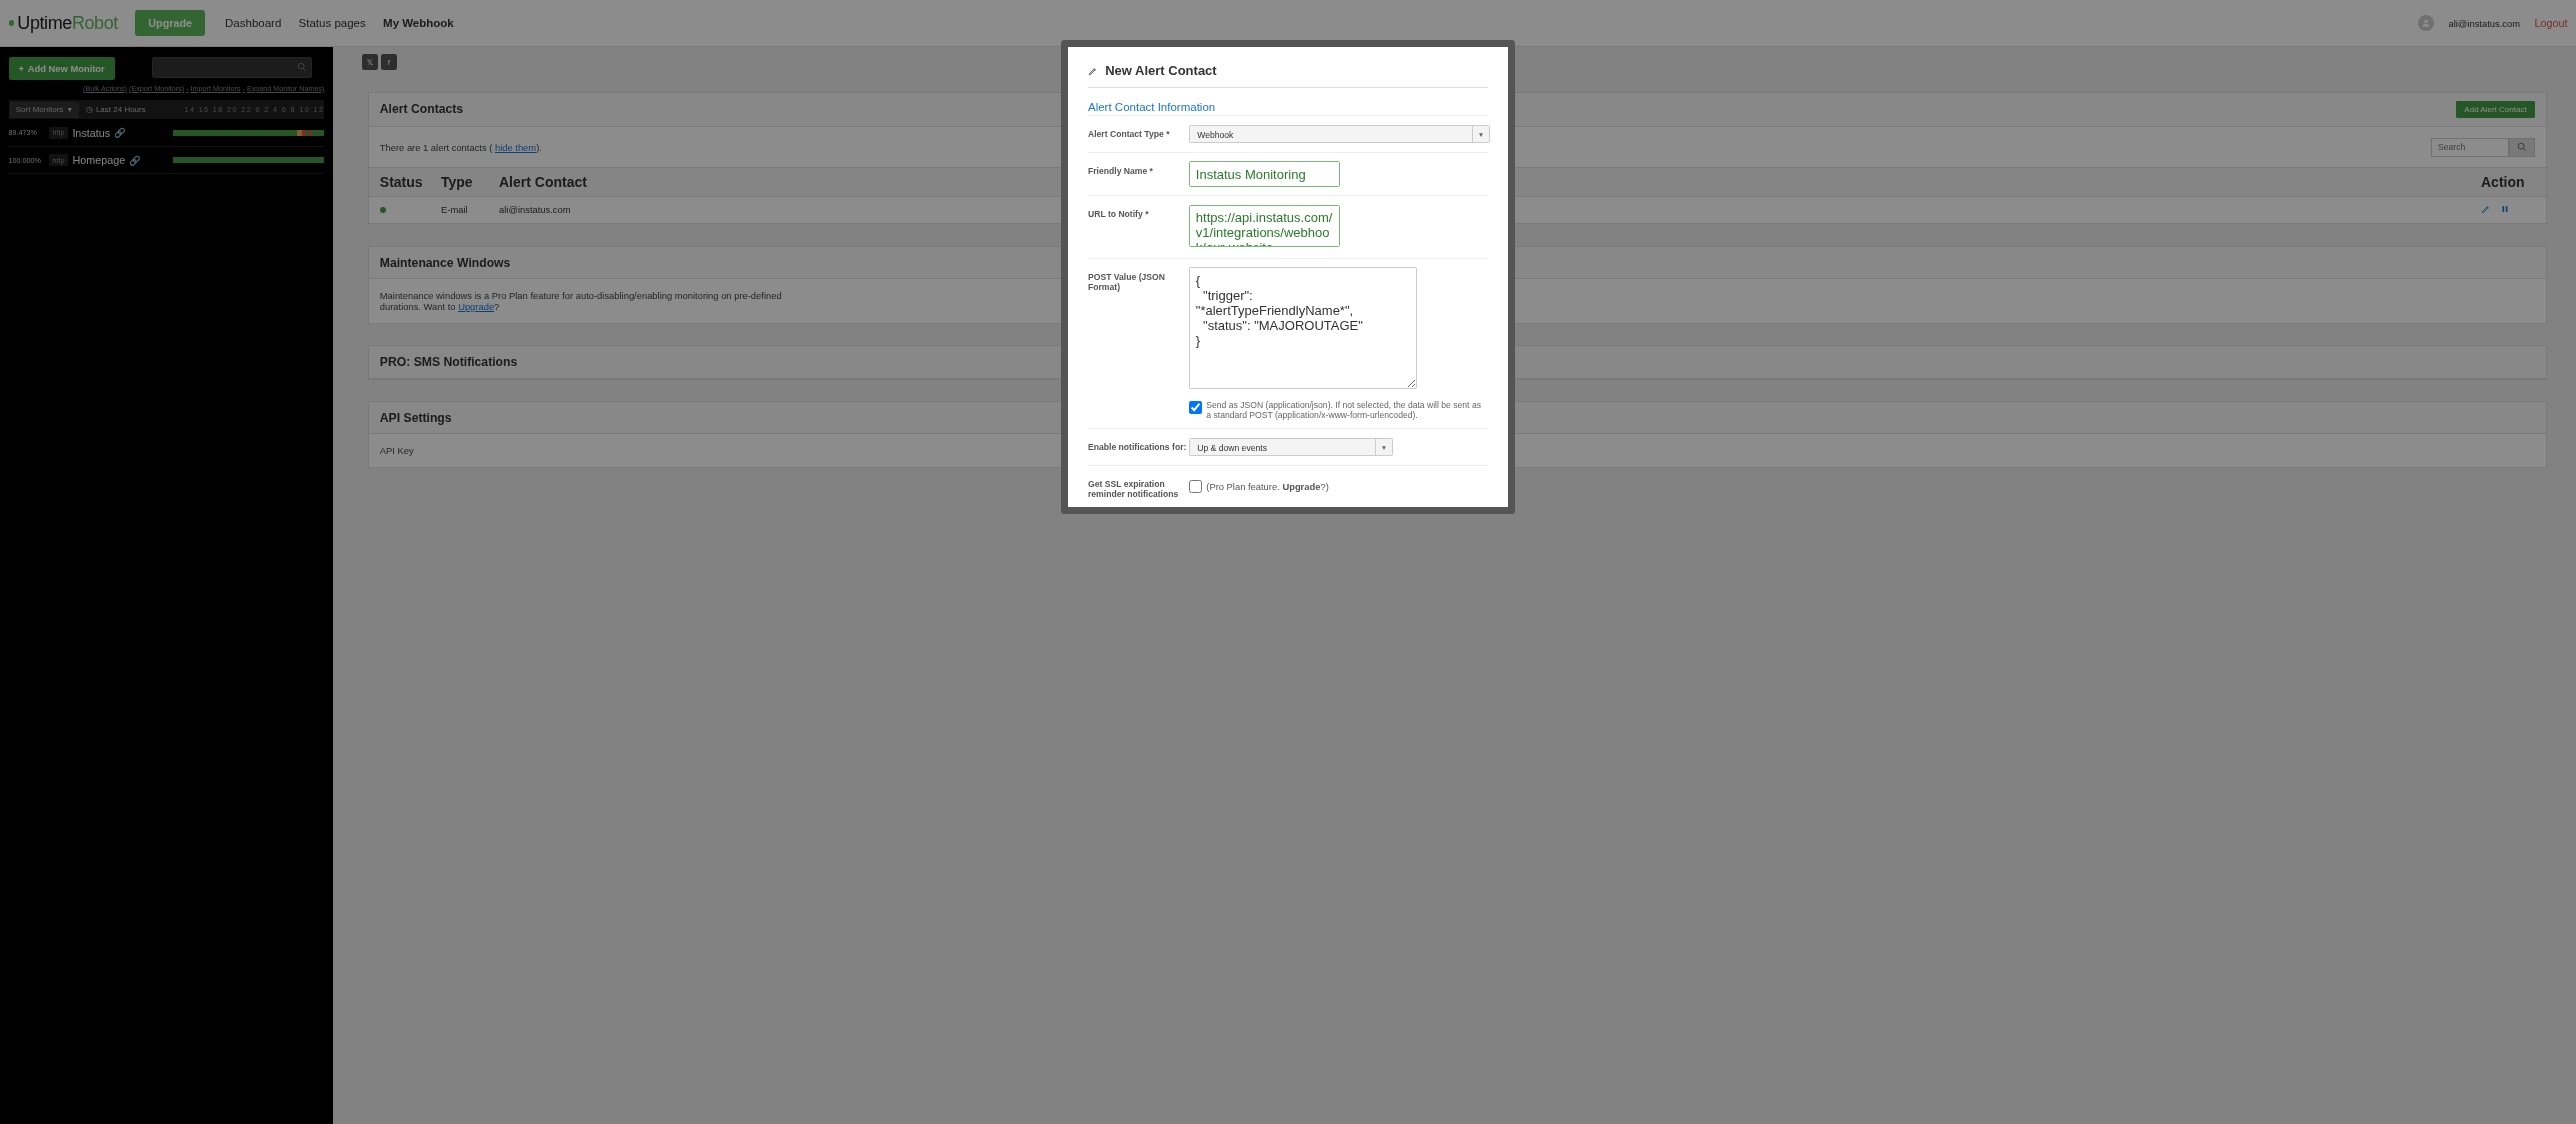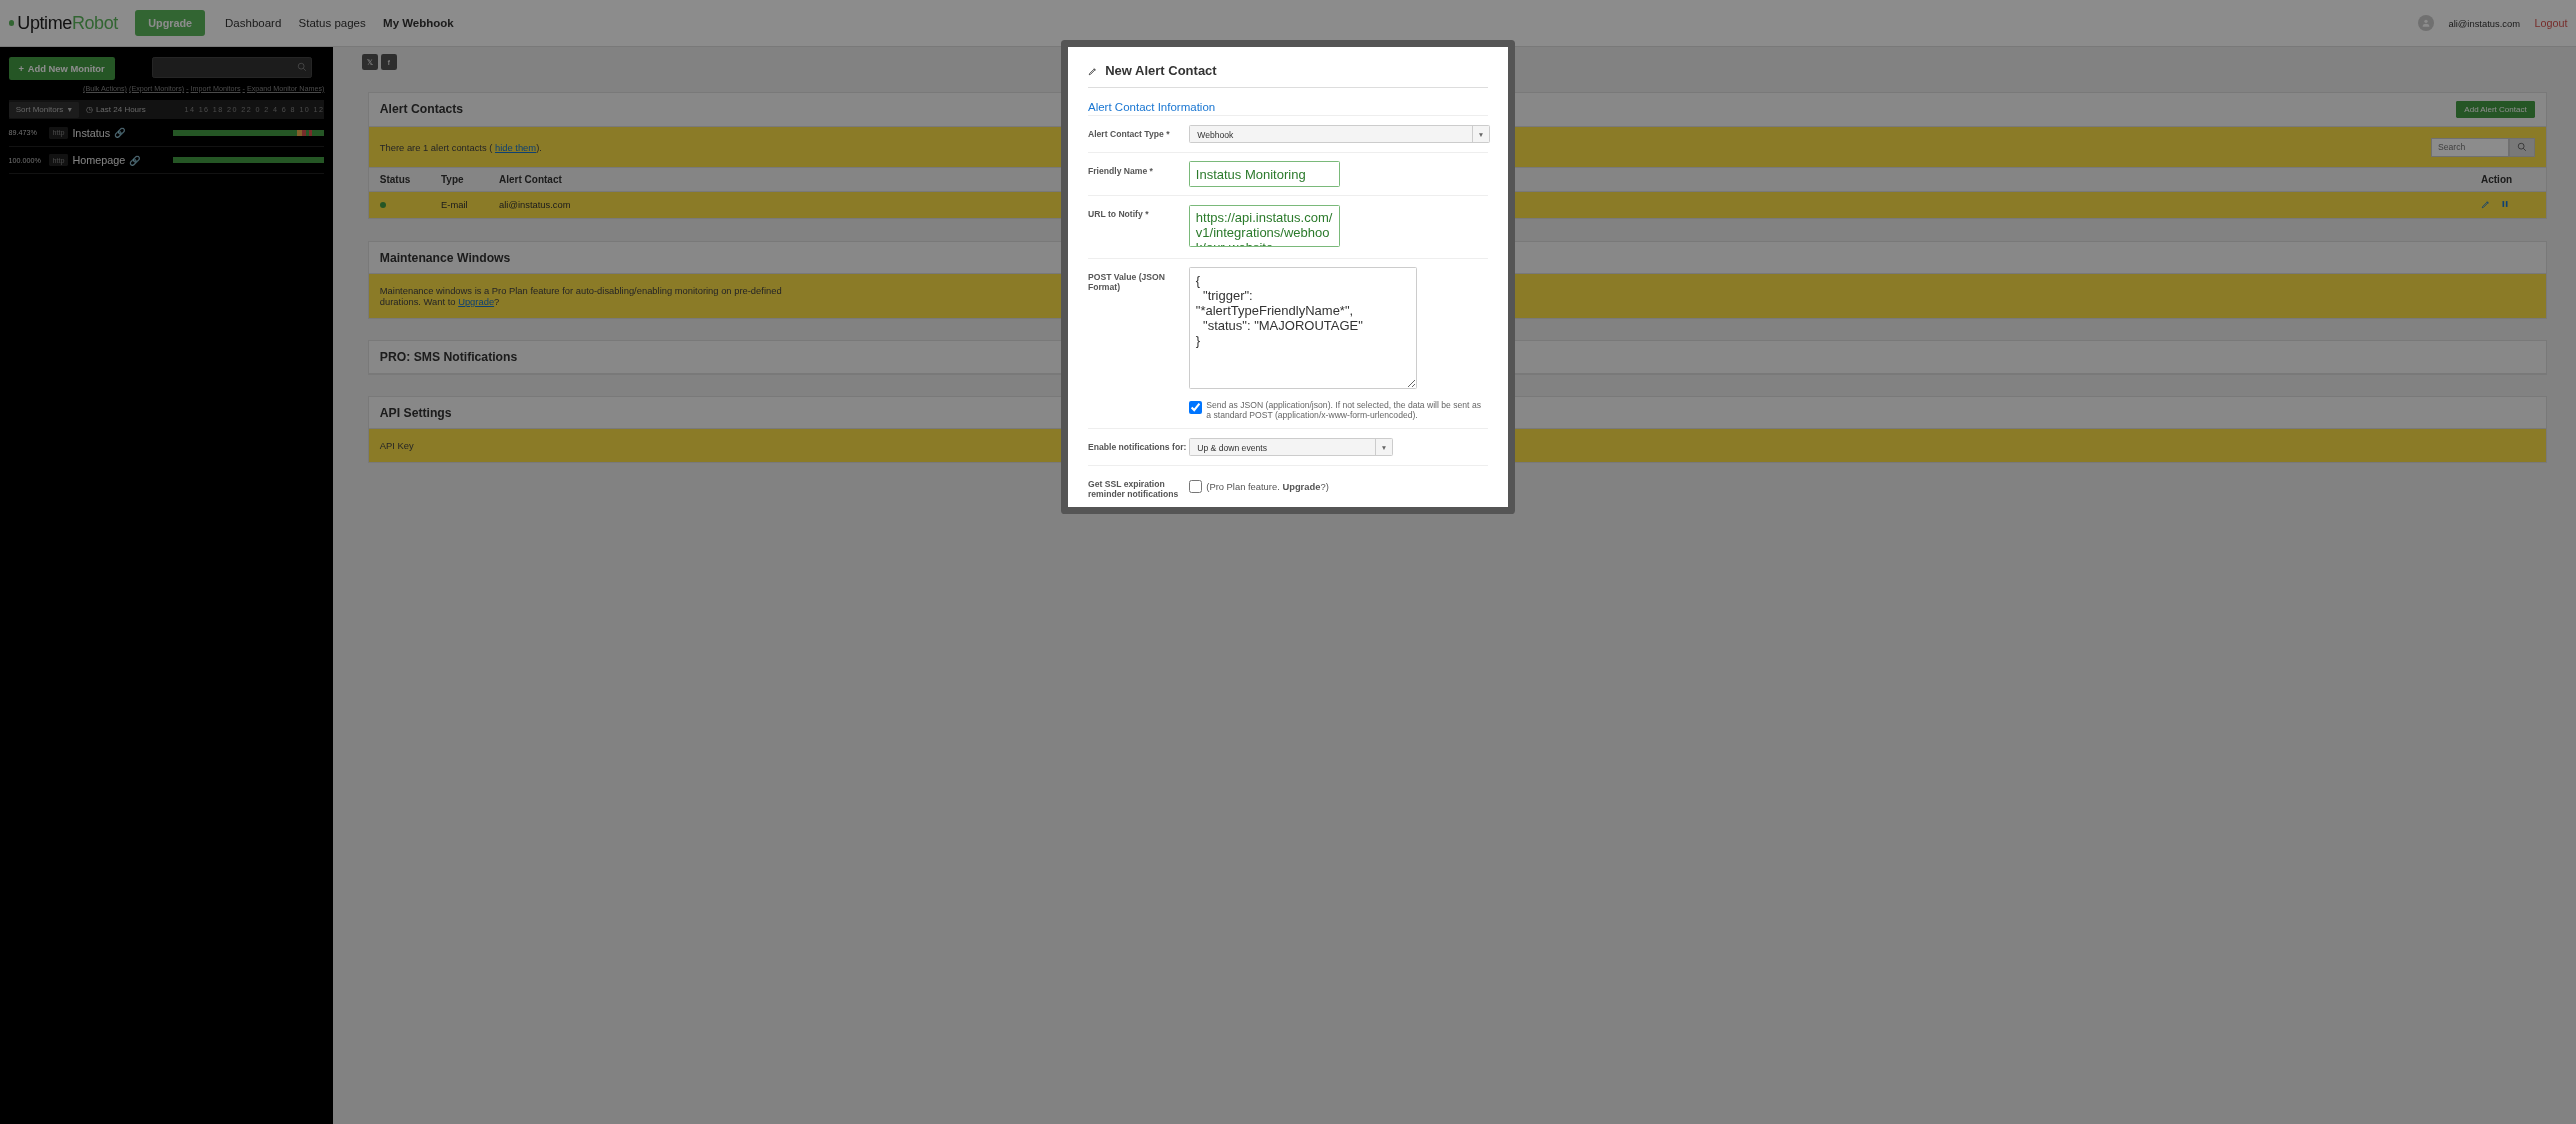--- a/index.html
+++ b/index.html
@@ -42,31 +42,31 @@
 .mon-name { font-size: 10.8px; color: #eee; }
 .mon-bar { margin-left: auto; width: 151px; height: 5.8px; background: #449d44; position: relative; }
 .mon-bar .down { position: absolute; height: 100%; background: #d9534f; }
 .mon-bar .warn { position: absolute; height: 100%; background: #f0ad4e; }
 
 
 .content { flex: 1; background: #ededed; padding: 0; position: relative; }
 .social-row { padding: 7.2px 0 0 29px; display: flex; gap: 2.9px; }
 .social-btn { width: 16px; height: 16px; background: #555; border-radius: 2.2px; display: flex; align-items: center; justify-content: center; color: #fff; font-size: 8px; }
 
-.panel { margin: 21.6px 29px 14.4px 35px; border: 0.7px solid #ddd; background: #fde047; }
+.panel { margin: 21.6px 29px 14.4px 35px; border: 0.7px solid #ddd; background: #ffffff; }
 .panel-head { background: #f7f7f7; border-bottom: 0.7px solid #ddd; padding: 8.6px 10.8px; display: flex; align-items: center; font-size: 12.2px; font-weight: 700; color: #333; }
 .panel-head .right-btn { margin-left: auto; background: #449d44; color: #fff; font-size: 8px; padding: 3.6px 8.6px; border-radius: 1.4px; cursor: pointer; font-weight: 400; }
 .panel-body { padding: 10.8px; font-size: 9.4px; color: #444; }
 .panel-body a.link { color: #1976d2; text-decoration: underline; cursor: pointer; }
 
 .contact-search { margin-left: auto; display: flex; }
 .contact-search input { height: 18.7px; width: 78px; border: 0.7px solid #ccc; padding: 0 5.8px; font-size: 8.6px; }
 .contact-search .go { background: #ddd; border: 0.7px solid #ccc; width: 26px; display: flex; align-items: center; justify-content: center; cursor: pointer; }
 
-.tbl-head { display: flex; background: #f3f3f3; border-top: 0.7px solid #ddd; border-bottom: 0.7px solid #ddd; padding: 5.8px 0; font-size: 10px; font-weight: 700; }
+.tbl-head { display: flex; background: #f3f3f3; border-top: 0.7px solid #ddd; border-bottom: 0.7px solid #ddd; padding: 5.8px 0; font-size: 14px; font-weight: 700; }
 .tbl-head .c1 { flex: 0 0 72px; padding-left: 10.8px; }
 .tbl-head .c2 { flex: 1; }
 .tbl-head .c3 { flex: 0 0 65px; }
 .tbl-row { display: flex; padding: 7.2px 0; font-size: 9.4px; }
 .tbl-row .c1 { flex: 0 0 72px; padding-left: 10.8px; }
 .tbl-row .c2 { flex: 1; }
 .tbl-row .c3 { flex: 0 0 65px; display: flex; gap: 8.6px; color: #1976d2; }
 .dot-up { width: 6.5px; height: 6.5px; background: #449d44; border-radius: 50%; display: inline-block; margin-right: 4.3px; }
 
 

